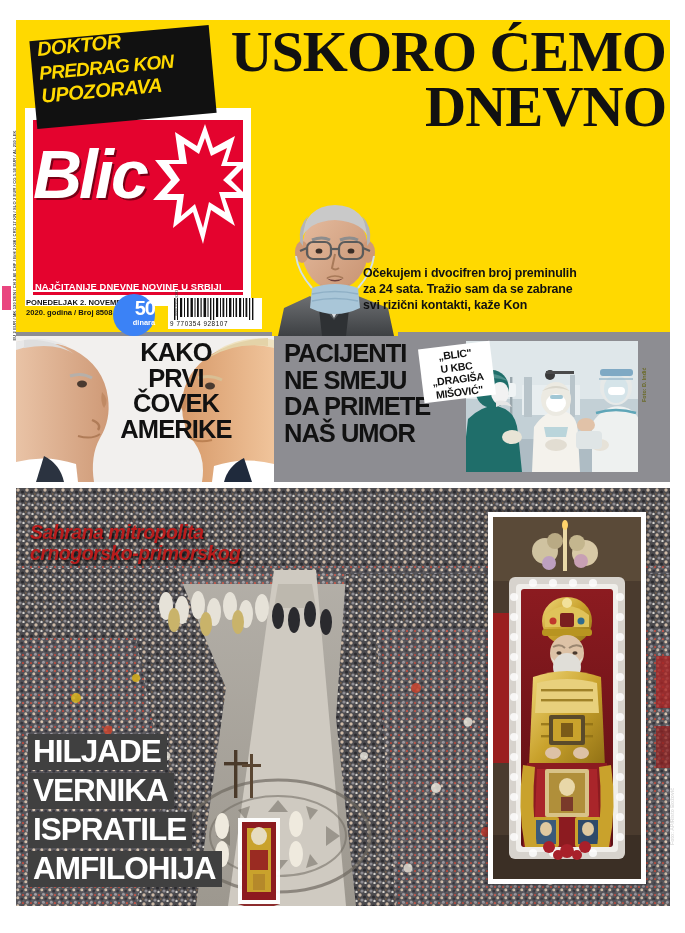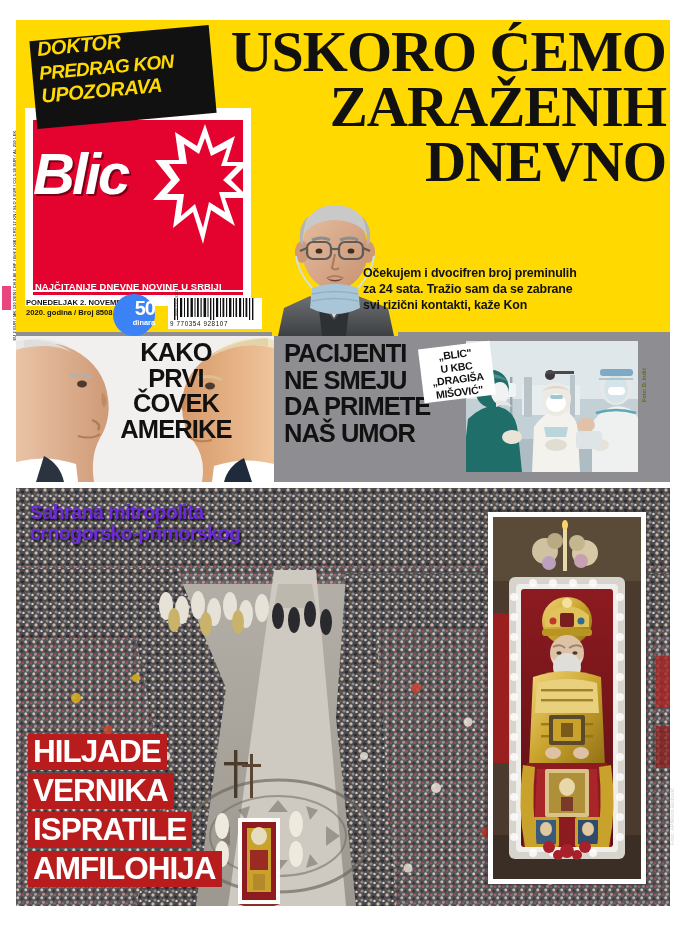--- a/index.html
+++ b/index.html
@@ -31,21 +31,21 @@
   .kicker-txt div{white-space:nowrap;}
   .kicker-txt .l2{font-size:19px;letter-spacing:-0.7px;}
 
   
   .logo-box{position:absolute;left:33px;top:120px;width:210px;height:170px;
       background:#E4032E;z-index:5;overflow:hidden;}
   .logo-white-pad{position:absolute;left:25px;top:108px;width:226px;height:198px;background:#fff;z-index:4;}
   .burst{position:absolute;right:-6px;top:4px;width:96px;height:120px;z-index:6;}
   .logo-word{position:absolute;left:33px;top:135px;width:190px;z-index:7;
       color:#ffffff;font-family:"Liberation Sans",sans-serif;
-      font-weight:700;font-style:italic;font-size:58px;line-height:78px;
+      font-weight:700;font-style:italic;font-size:68px;line-height:78px;
       letter-spacing:-3px;text-shadow:2px 2px 0 #7a0016;}
   .logo-tag{position:absolute;left:35px;top:281px;z-index:8;color:#ffffff;
       font-size:9.4px;font-weight:700;letter-spacing:.1px;white-space:nowrap;}
   .logo-underline{position:absolute;left:33px;top:292px;width:210px;height:3px;background:#E4032E;z-index:7;}
 
   .issue-line{position:absolute;left:26px;top:298px;z-index:8;
       font-size:7.6px;font-weight:700;color:#111;line-height:10px;white-space:nowrap;}
   .price-circle{position:absolute;left:113px;top:294px;width:42px;height:42px;border-radius:50%;
       background:#3b82f6;z-index:9;color:#fff;text-align:right;}
   .price-circle .num{font-size:20px;font-weight:700;line-height:21px;padding-top:4px;letter-spacing:-1px;}
@@ -94,28 +94,28 @@
 
   .hosp{position:absolute;left:466px;top:341px;width:172px;height:131px;z-index:5;overflow:hidden;background:#9fb3c0;}
   .hosp-credit{position:absolute;left:641px;top:402px;z-index:7;
       transform:rotate(-90deg);transform-origin:left top;
       font-size:5.4px;color:#6b6b2a;white-space:nowrap;font-weight:700;}
 
   
   .bottom{position:absolute;left:16px;top:488px;width:654px;height:418px;overflow:hidden;background:#8d8d92;}
   .crowd{position:absolute;left:0;top:0;width:654px;height:418px;}
 
-  .funeral-kicker{position:absolute;left:30px;top:502px;width:320px;z-index:9;
-      color:#6d28d9;font-weight:700;
+  .funeral-kicker{position:absolute;left:30px;top:522px;width:320px;z-index:9;
+      color:#b91c1c;font-weight:700;font-style:italic;
       font-size:19.5px;line-height:21px;letter-spacing:-0.5px;
       text-shadow:1.5px 1.5px 2px rgba(0,0,0,.75);}
   .funeral-kicker div{white-space:nowrap;}
 
   .big-head{position:absolute;left:28px;top:734px;z-index:9;}
-  .big-head div{display:table;background:#b91c1c;color:#ffffff;
+  .big-head div{display:table;background:#404040;color:#ffffff;
       font-weight:700;font-size:31.5px;line-height:31px;letter-spacing:-1px;
       padding:2px 6px 3px 5px;margin-bottom:3px;white-space:nowrap;}
 
   .casket-inset{position:absolute;left:488px;top:512px;width:158px;height:372px;z-index:8;
       background:#ffffff;padding:5px;box-sizing:border-box;
       box-shadow:0 0 5px rgba(0,0,0,.4);}
   .casket-img{position:relative;width:148px;height:362px;overflow:hidden;background:#3a2b22;}
   .bottom-credit{position:absolute;left:669px;top:845px;z-index:10;
       transform:rotate(-90deg);transform-origin:left top;
       font-size:5.2px;color:#dcdcdc;white-space:nowrap;font-weight:700;}
@@ -128,21 +128,20 @@
   <div class="edge-strip">
     <div class="edge-pink"></div>
     <div class="edge-text">EU 2 EUR / MK 130 DEN / CH 3,80 CHF / BiH 2 KM / CRO 17 KN / SLO 2 EUR / CG 1,50 EUR / AL 250 LEK</div>
   </div>
 
   <div class="top-yellow"></div>
   <div class="top-yellow bottom"></div>
 
   <div class="headline">
     <div class="l1">USKORO ĆEMO</div>
-    <div class="l3">ZARAŽENIH</div>
     <div class="l4">DNEVNO</div>
   </div>
 
   <div class="kon">
     <svg width="126" height="140" viewBox="0 0 126 140">
       <defs>
         <clipPath id="konclip">
             <rect x="0" y="0" width="126" height="140"></rect>
           </clipPath>
         <linearGradient id="skin" x1="0" y1="0" x2="1" y2="1">

